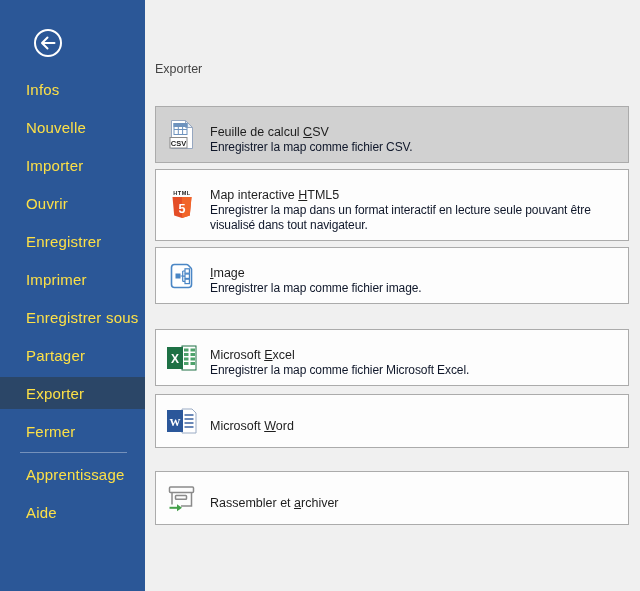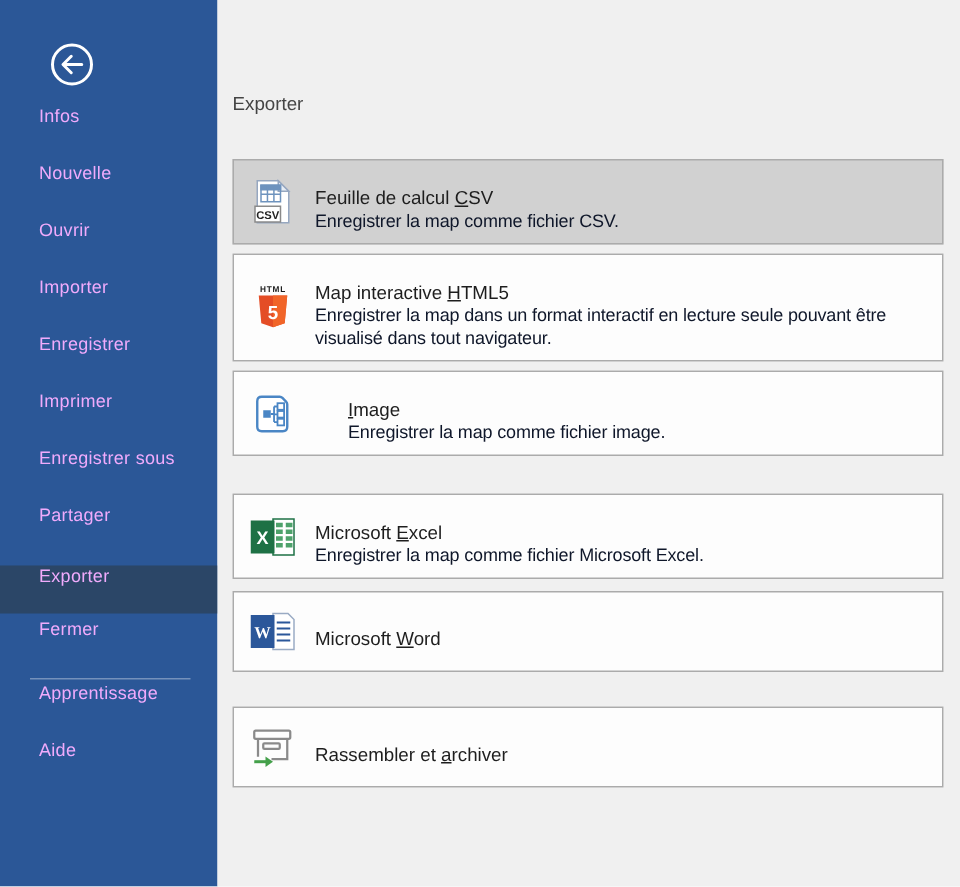--- a/index.html
+++ b/index.html
@@ -19,26 +19,26 @@
     box-sizing:border-box;
   }
   .back-btn {
     margin:26px 0 8px 30px;
     width:36px; height:36px;
     display:flex; align-items:center; justify-content:center;
     cursor:pointer; background:transparent; border:none; padding:0;
   }
   .nav-item {
     height:38px;
-    display:flex; align-items:flex-start;
+    display:flex; align-items:center;
     padding-left:26px;
-    font-size:12px;
+    font-size:15px;
     letter-spacing:0.2px;
     cursor:pointer;
-    color:#f0abfc;
+    color:#fde047;
   }
   .nav-item.selected {
     background:#2B4667;
     height:32px;
     margin:3px 0;
   }
   .nav-divider {
     border:none;
     border-top:1px solid rgba(255,255,255,0.35);
     margin:2px 18px 2px 20px;
@@ -64,21 +64,21 @@
     min-height:54px;
     background:#FDFDFD;
     border:1px solid #ABABAB;
     display:flex;
     align-items:center;
     padding:7px 10px 7px 10px;
     margin-bottom:6px;
     cursor:pointer;
   }
   .opt.selected { background:#D1D1D1; }
-  .opt.gap-lg { margin-bottom:25px;gap:22px; }
+  .opt.gap-lg { margin-bottom:25px; }
   .opt.gap-md { margin-bottom:8px; }
   .opt.gap-xl { margin-bottom:23px; }
   .opt .icon-cell {
     width:32px; flex:0 0 32px;
     margin-right:12px;
     display:flex; align-items:flex-start; justify-content:center;
   }
   .opt .text-cell { flex:1; min-width:0; }
   .opt .opt-title {
     font-size:12.5px;
@@ -110,24 +110,24 @@
       </span>
     </button>
 
     <div class="nav-item">
       <span>Infos</span>
     </div>
     <div class="nav-item">
       <span>Nouvelle</span>
     </div>
     <div class="nav-item">
+      <span>Importer</span>
+    </div>
+    <div class="nav-item">
       <span>Ouvrir</span>
-    </div>
-    <div class="nav-item">
-      <span>Importer</span>
     </div>
     <div class="nav-item">
       <span>Enregistrer</span>
     </div>
     <div class="nav-item">
       <span>Imprimer</span>
     </div>
     <div class="nav-item">
       <span>Enregistrer sous</span>
     </div>

